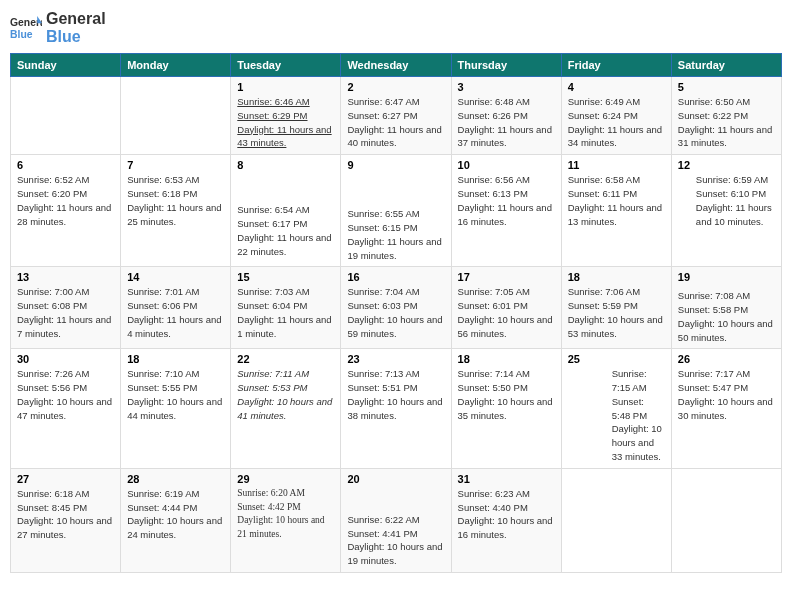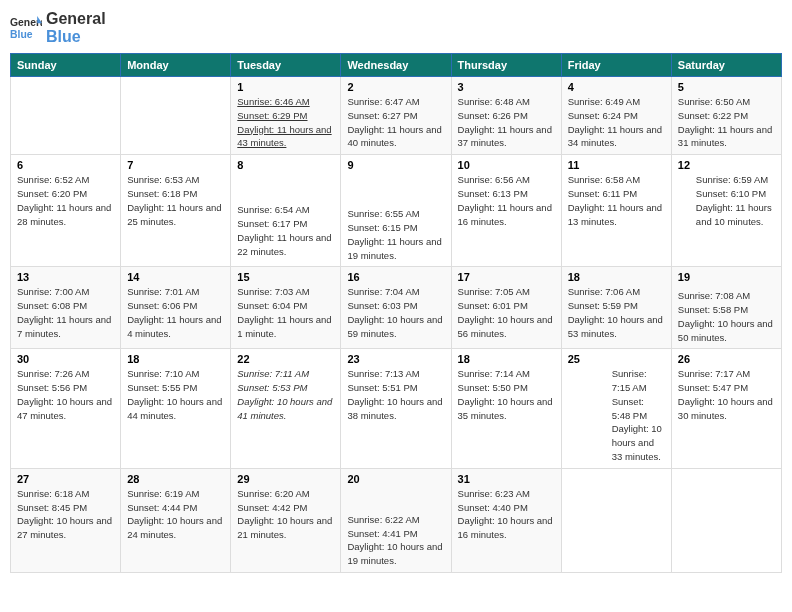--- a/index.html
+++ b/index.html
@@ -286,21 +286,21 @@
 Daylight: 10 hours and 27 minutes.</div>
         </td>
         <td>
           <div class="day-number">28</div>
           <div class="day-info" style="white-space: pre-line;">Sunrise: 6:19 AM
 Sunset: 4:44 PM
 Daylight: 10 hours and 24 minutes.</div>
         </td>
         <td>
           <div class="day-number">29</div>
-          <div class="day-info" style="white-space: pre-line;">Sunrise: 6:20 AM
+          <div class="day-info" style="white-space: pre-line; font-family: Liberation Serif, serif;">Sunrise: 6:20 AM
 Sunset: 4:42 PM
 Daylight: 10 hours and 21 minutes.</div>
         </td>
         <td>
           <div class="day-number">20</div>
           <div class="day-info" style="white-space: pre-line; margin-top: 28px;">Sunrise: 6:22 AM
 Sunset: 4:41 PM
 Daylight: 10 hours and 19 minutes.</div>
         </td>
         <td>

